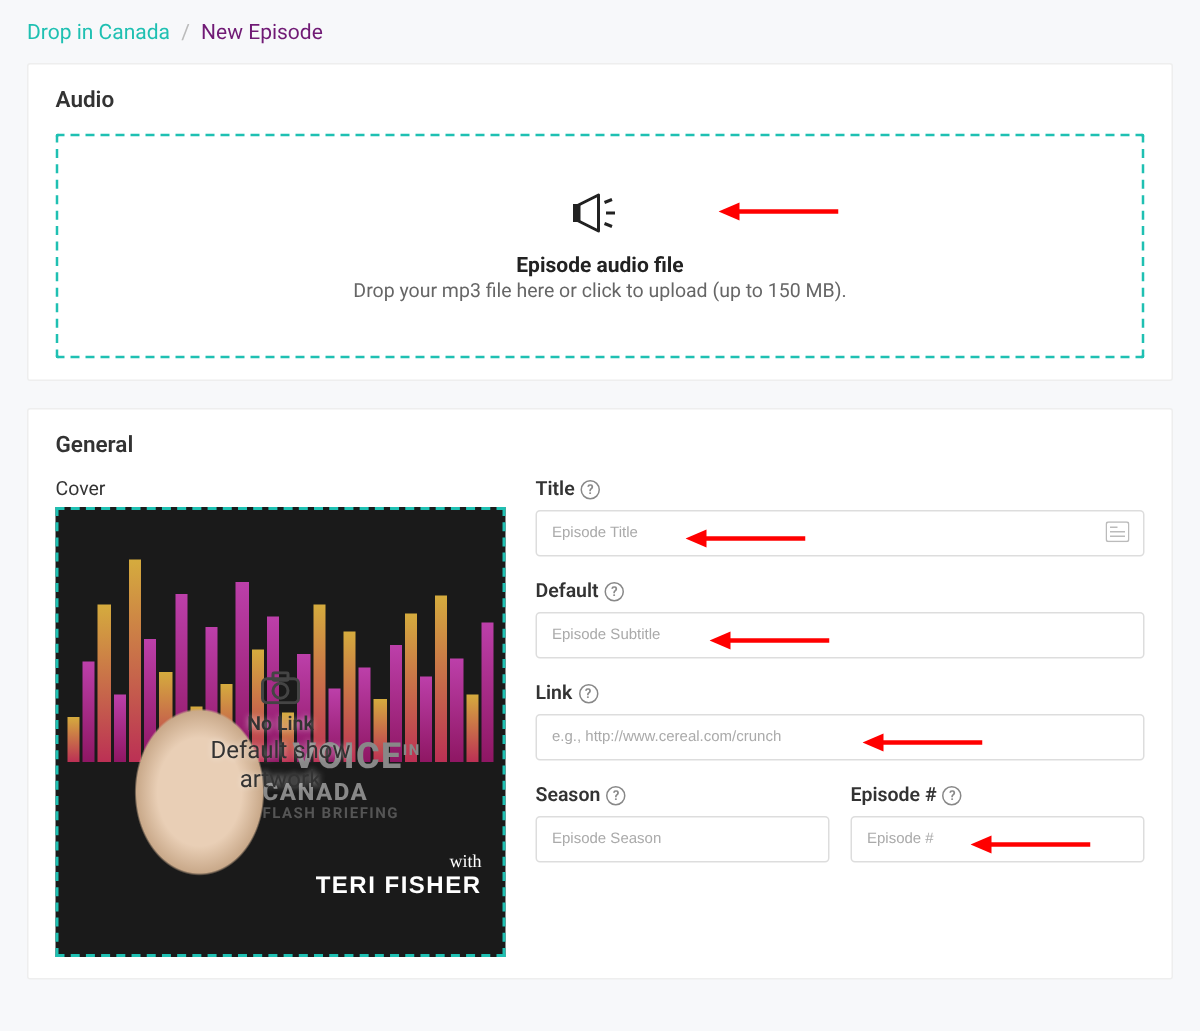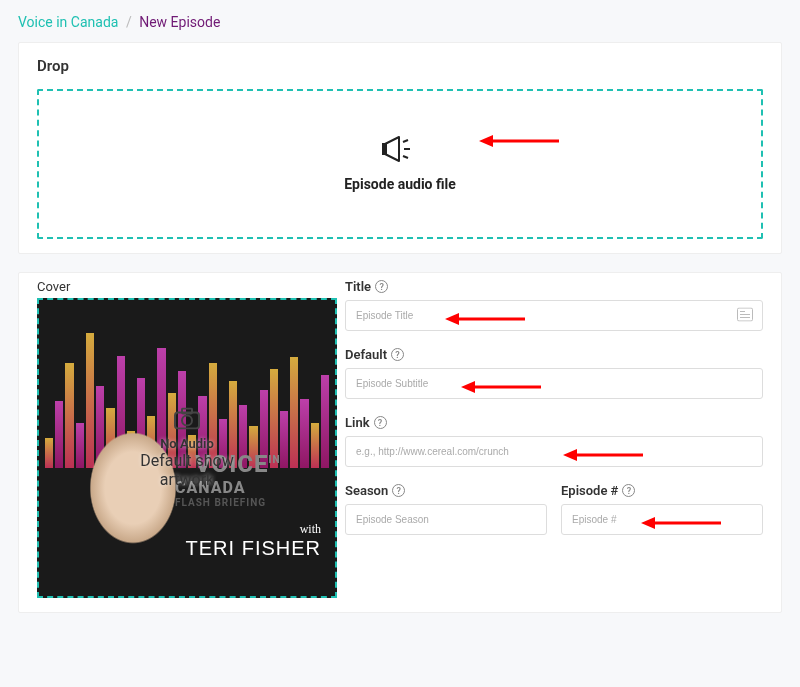--- a/index.html
+++ b/index.html
@@ -45,21 +45,21 @@
   .dz-title { font-size: 14px; font-weight: 700; color: #222; margin-bottom: 2px; }
   .dz-sub { font-size: 13px; color: #666; }
 
   .arrow {
     position: absolute;
     pointer-events: none;
   }
 
   .general-body {
     display: flex;
-    gap: 8px;
+    gap: 20px;
   }
   .cover-col { width: 300px; position: relative; }
   .cover-label { font-size: 13px; color: #333; margin-bottom: 4px; }
   .cover-box {
     width: 300px;
     height: 300px;
     border: 2px dashed #1fc0b2;
     background: linear-gradient(180deg, #1a1a1a 0%, #1a1a1a 100%);
     position: relative;
     overflow: hidden;
@@ -94,21 +94,21 @@
   .cover-logo .c { font-size: 16px; font-weight: 800; letter-spacing: 1px; color:#888; }
   .cover-logo .fb { font-size: 10px; font-weight: 700; letter-spacing: 1px; }
   .cover-name {
     position: absolute;
     right: 14px; bottom: 36px;
     color: #fff;
     font-family: cursive;
     text-align: right;
     font-size: 12px;
   }
-  .cover-name .tf { font-size: 20px; font-weight: 400; font-family: Arial; letter-spacing: 1px; }
+  .cover-name .tf { font-size: 16px; font-weight: 700; font-family: Arial; letter-spacing: 1px; }
   .cover-center {
     position: absolute;
     left: 50%; top: 50%;
     transform: translate(-50%, -50%);
     text-align: center;
     color: #333;
     text-shadow: 0 0 4px rgba(255,255,255,0.6);
   }
   .camera-icon { margin-bottom: 2px; display:inline-block; }
   .cover-noimg { font-size: 13px; font-weight:600; }
@@ -156,49 +156,51 @@
     color: #bbb;
     cursor: pointer;
   }
 </style>
 </head>
 <body>
 
 <div class="page">
 
   <div class="breadcrumb">
-    <span class="bc-link">Voice in Canada</span>
+    <span class="bc-link">Drop in Canada</span>
     <span class="bc-sep">/</span>
     <span class="bc-current">New Episode</span>
   </div>
 
   <div class="card">
-    <div class="card-header">Drop</div>
+    <div class="card-header">Audio</div>
     <div class="card-body">
       <div class="dropzone">
         <span class="megaphone-icon">
           <svg width="36" height="30" viewBox="0 0 36 30">
             <path d="M3 10 L17 3 L17 27 L3 20 Z" fill="none" stroke="#222" stroke-width="2" stroke-linejoin="round"></path>
             <rect x="1" y="10" width="3" height="10" fill="none" stroke="#222" stroke-width="2"></rect>
             <path d="M21 8 L26 6" stroke="#222" stroke-width="2"></path>
             <path d="M22 15 L28 15" stroke="#222" stroke-width="2"></path>
             <path d="M21 22 L26 24" stroke="#222" stroke-width="2"></path>
           </svg>
         </span>
         <div class="dz-title">Episode audio file</div>
+        <div class="dz-sub">Drop your mp3 file here or click to upload (up to 150 MB).</div>
 
         <svg class="arrow" style="left:440px; top:40px;" width="80" height="20">
           <line x1="80" y1="10" x2="12" y2="10" stroke="#f00" stroke-width="3"></line>
           <polygon points="0,10 14,4 14,16" fill="#f00"></polygon>
         </svg>
       </div>
     </div>
   </div>
 
   <div class="card">
+    <div class="card-header">General</div>
     <div class="card-body general-body">
 
       <div class="cover-col">
         <div class="cover-label">Cover</div>
         <div class="cover-box">
           <div class="cover-bars">
             <div class="bar" style="height:20%"></div>
               <div class="bar alt" style="height:45%"></div>
             <div class="bar" style="height:70%"></div>
               <div class="bar alt" style="height:30%"></div>
@@ -238,21 +240,21 @@
             <div class="tf">TERI FISHER</div>
           </div>
           <div class="cover-center">
             <span class="camera-icon">
               <svg width="26" height="22" viewBox="0 0 26 22">
                 <rect x="1" y="5" width="24" height="16" rx="3" fill="none" stroke="#444" stroke-width="2"></rect>
                 <circle cx="13" cy="13" r="5" fill="none" stroke="#444" stroke-width="2"></circle>
                 <rect x="8" y="1" width="10" height="5" rx="1" fill="none" stroke="#444" stroke-width="2"></rect>
               </svg>
             </span>
-            <div class="cover-noimg">No Audio</div>
+            <div class="cover-noimg">No Link</div>
             <div class="cover-def">Default show artwork</div>
           </div>
         </div>
       </div>
 
       <div class="fields-col">
 
         <div class="field">
           <div class="label">
             <span>Title</span>

